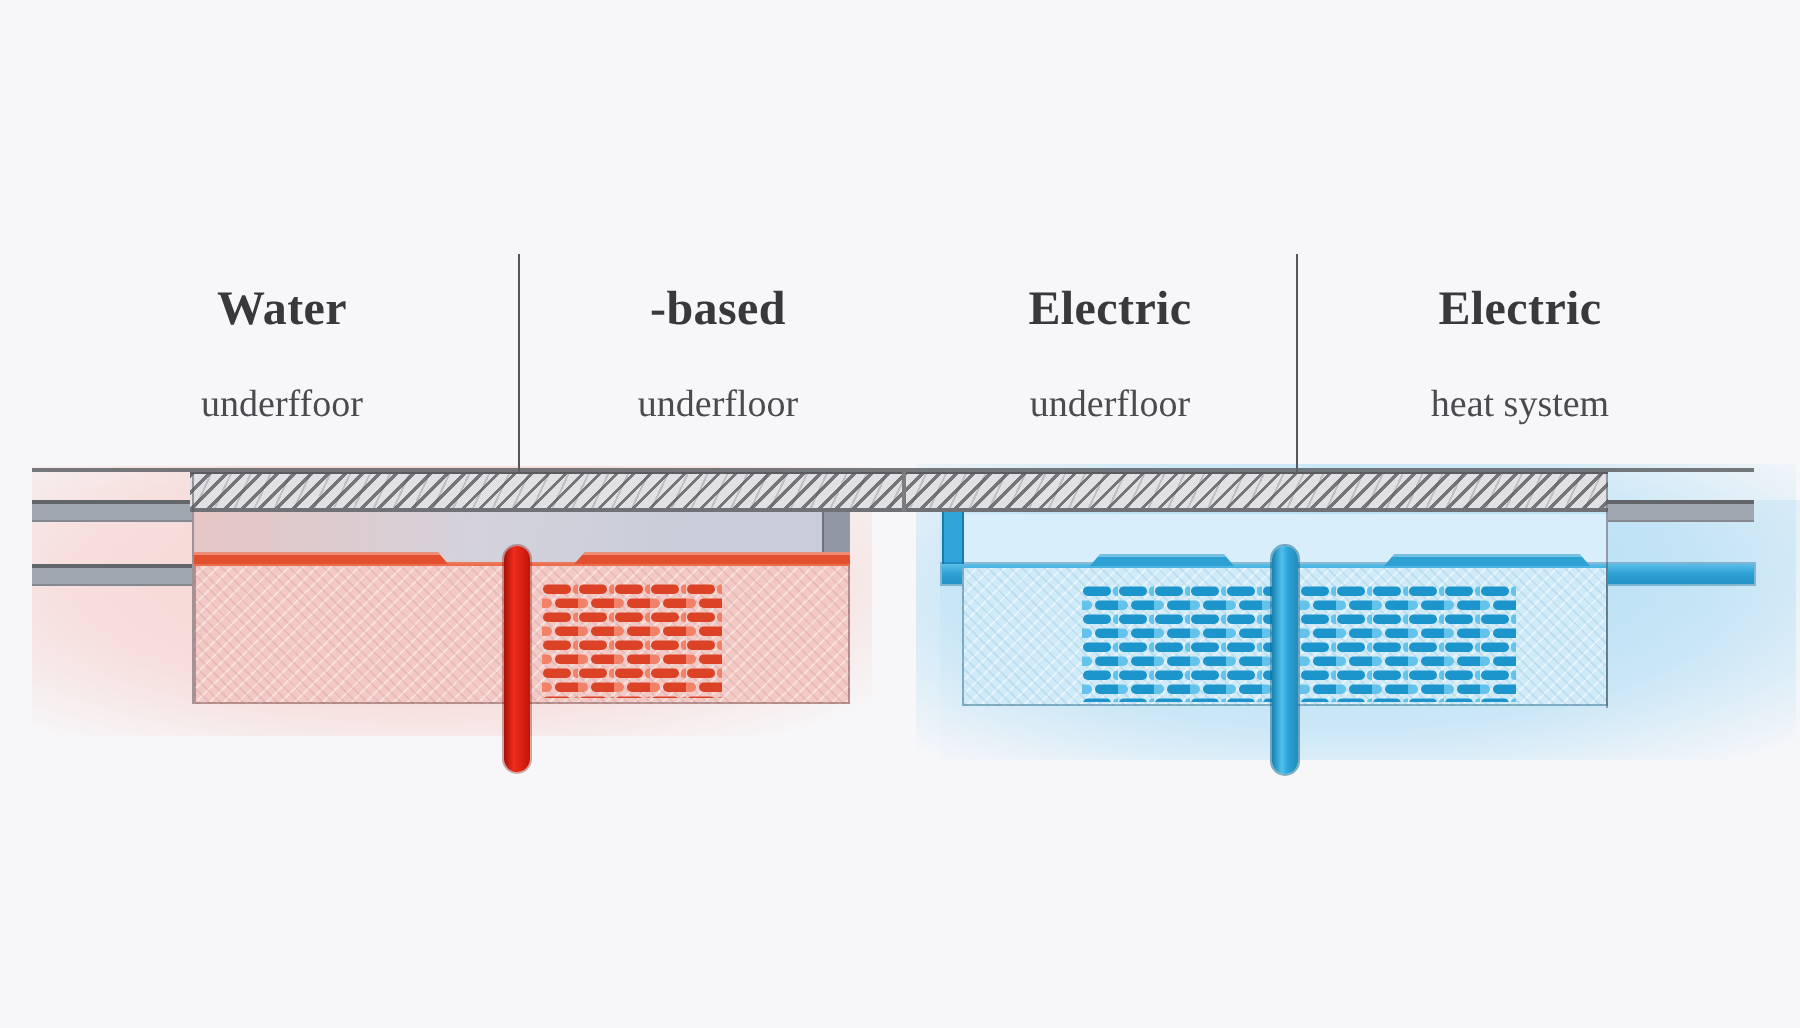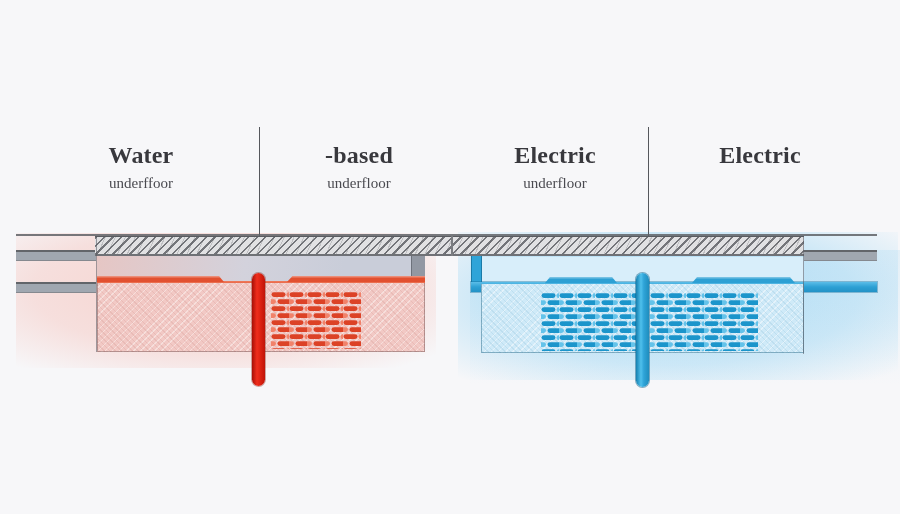--- a/index.html
+++ b/index.html
@@ -4,21 +4,21 @@
 <style>
   html,body{margin:0;padding:0;background:#f7f7f9;}
   .stage{position:relative;width:900px;height:514px;overflow:hidden;
          background:var(--background,#f7f7f9);
          font-family:Liberation Serif, serif;padding-left:20px;}
   .abs{position:absolute;}
 
   
   .label-col{position:absolute;top:140px;width:190px;text-align:center;}
   .label-col .heading{font-size:24px;font-weight:700;color:var(--label-text,#38383d);line-height:30px;letter-spacing:.2px;}
-  .label-col .sub{font-size:15px;font-weight:400;color:var(--sublabel-text,#4a4a50);line-height:26px;margin-top:0;}
+  .label-col .sub{font-size:19px;font-weight:400;color:var(--sublabel-text,#4a4a50);line-height:26px;margin-top:20px;}
   .col-1{left:46px;} .col-2{left:264px;} .col-3{left:460px;} .col-4{left:665px;}
   .divider{position:absolute;top:127px;width:1.4px;height:110px;background:var(--divider,#55575c);}
   .divider-1{left:259px;} .divider-2{left:648px;}
 
   
   .glow-water{left:16px;top:233px;width:420px;height:135px;
     background:radial-gradient(ellipse at 46% 42%, var(--water-glow,rgba(242,104,82,.26)) 0%, rgba(242,104,82,.17) 55%, rgba(242,104,82,0) 92%);}
   .glow-electric{left:458px;top:232px;width:440px;height:148px;
     background:radial-gradient(ellipse at 48% 44%, var(--electric-glow,rgba(110,198,242,.5)) 0%, rgba(110,198,242,.3) 58%, rgba(110,198,242,0) 95%);}
   .glow-electric-wash{left:470px;top:250px;width:430px;height:160px;
@@ -125,20 +125,21 @@
   <div class="label-col col-2">
     <div class="heading">-based</div>
     <div class="sub">underfloor</div>
   </div>
   <div class="label-col col-3">
     <div class="heading">Electric</div>
     <div class="sub">underfloor</div>
   </div>
   <div class="label-col col-4">
     <div class="heading">Electric</div>
+    <div class="sub">heat system</div>
   </div>
   <div class="divider divider-1"></div>
   <div class="divider divider-2"></div>
 
   <div class="abs top-line"></div>
   <div class="abs gray-bar bar-l1"></div>
   <div class="abs gray-bar bar-l2"></div>
   <div class="abs gray-bar bar-r1"></div>
 
   <div class="abs w-screed"></div>

